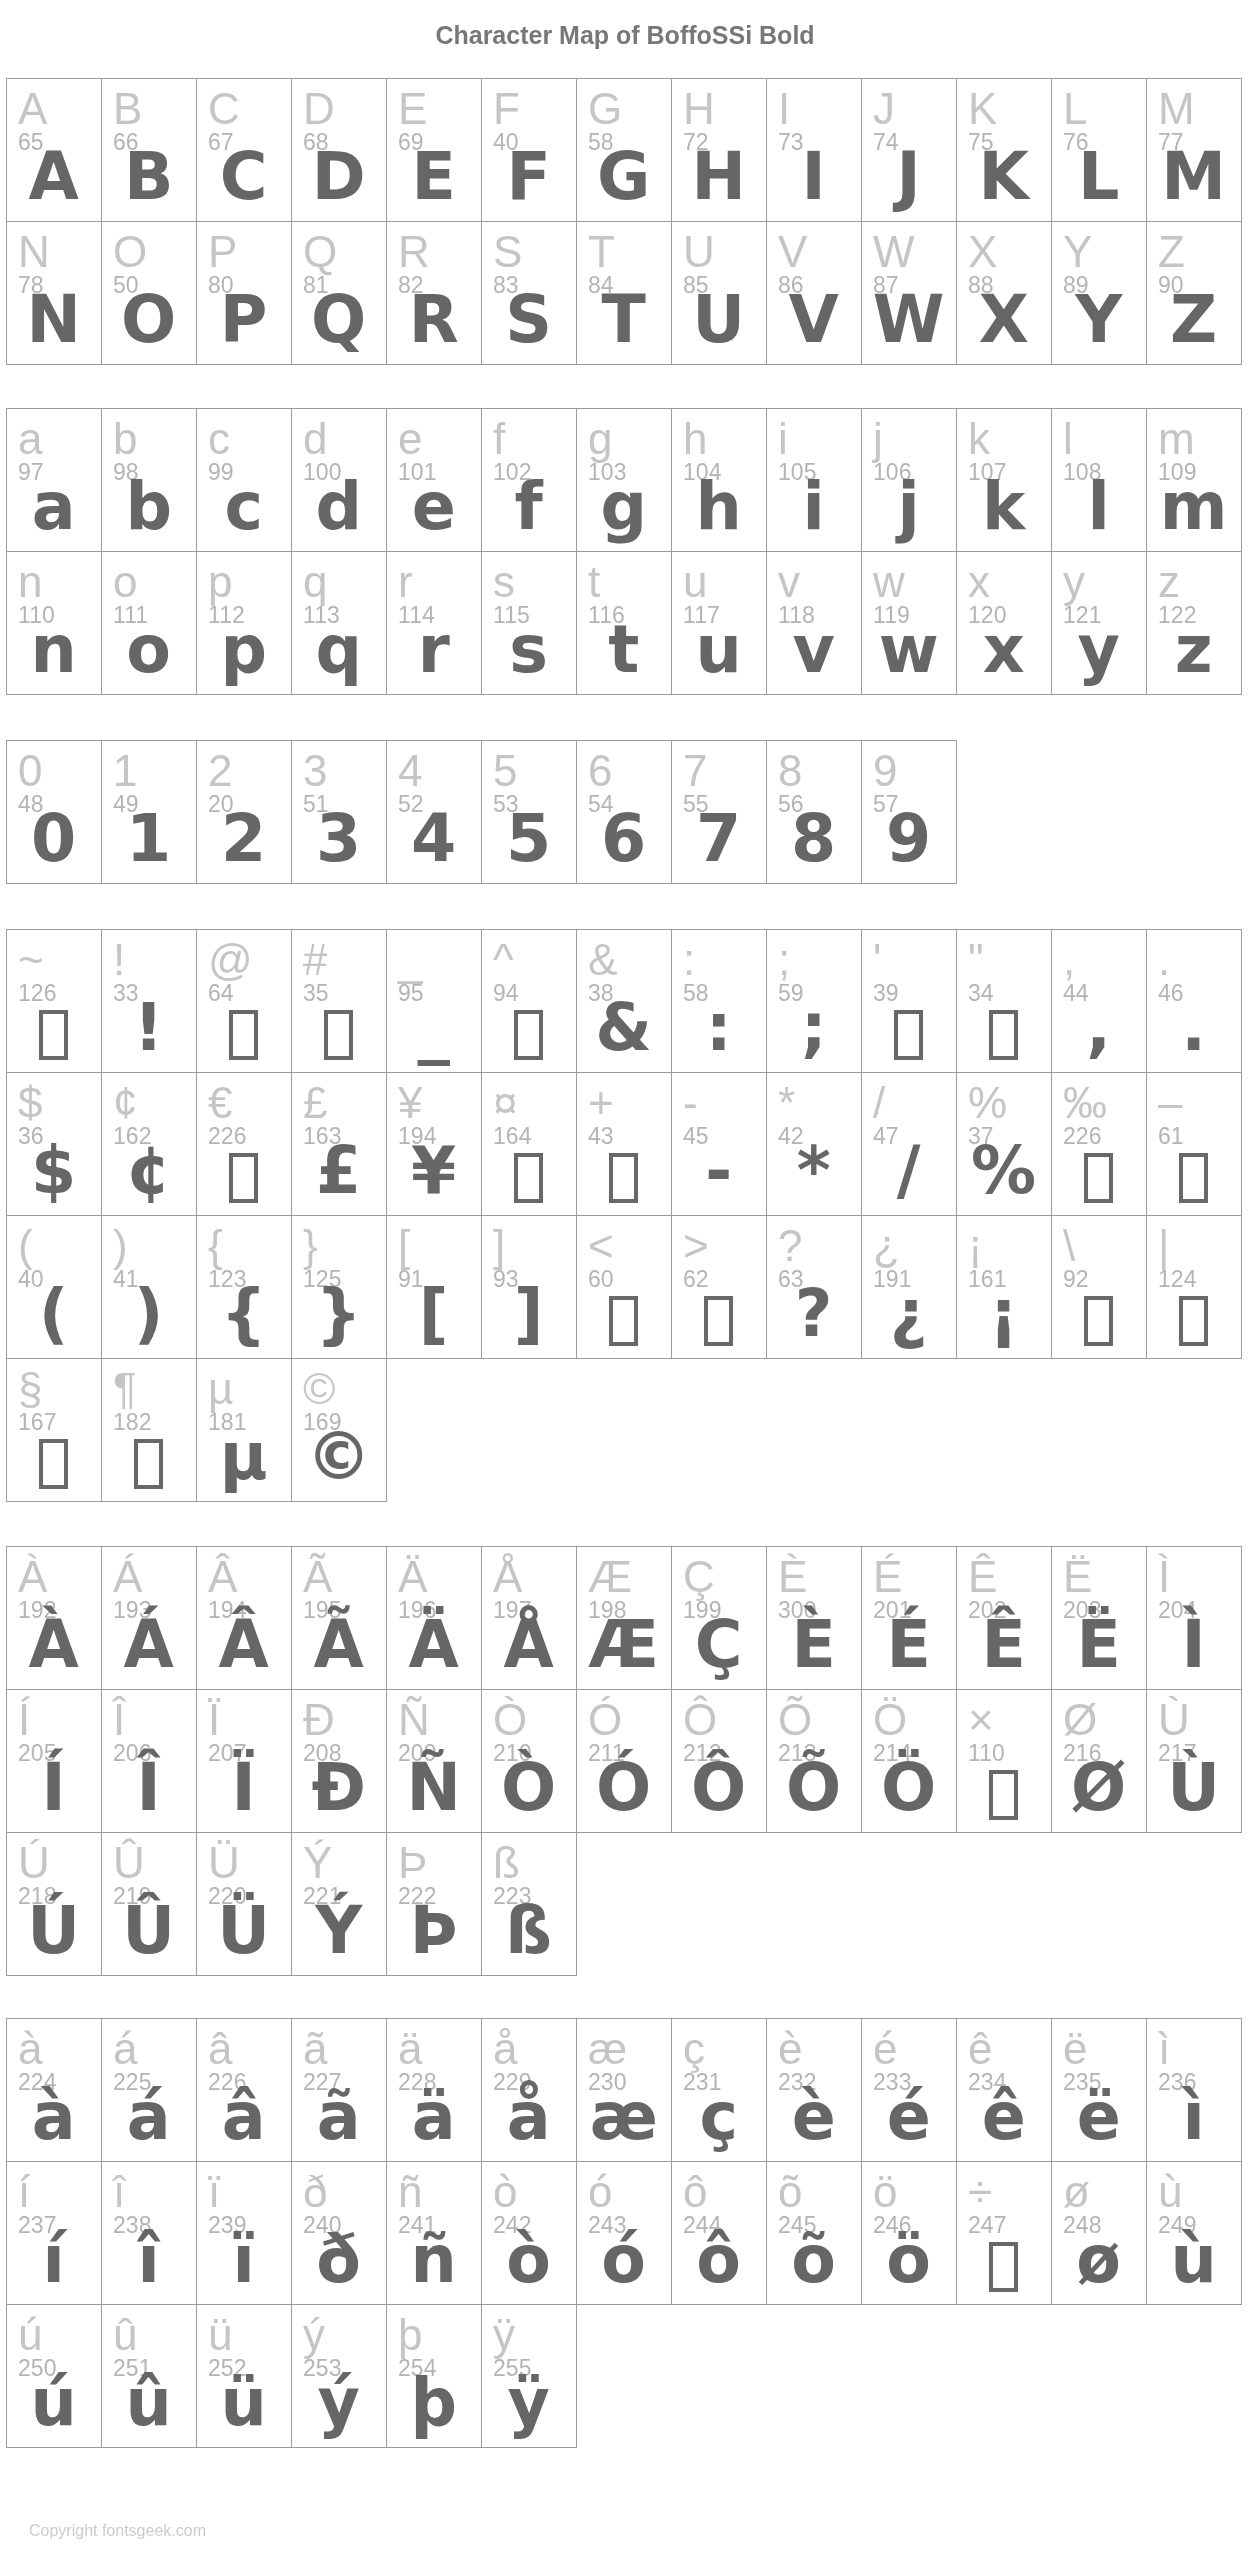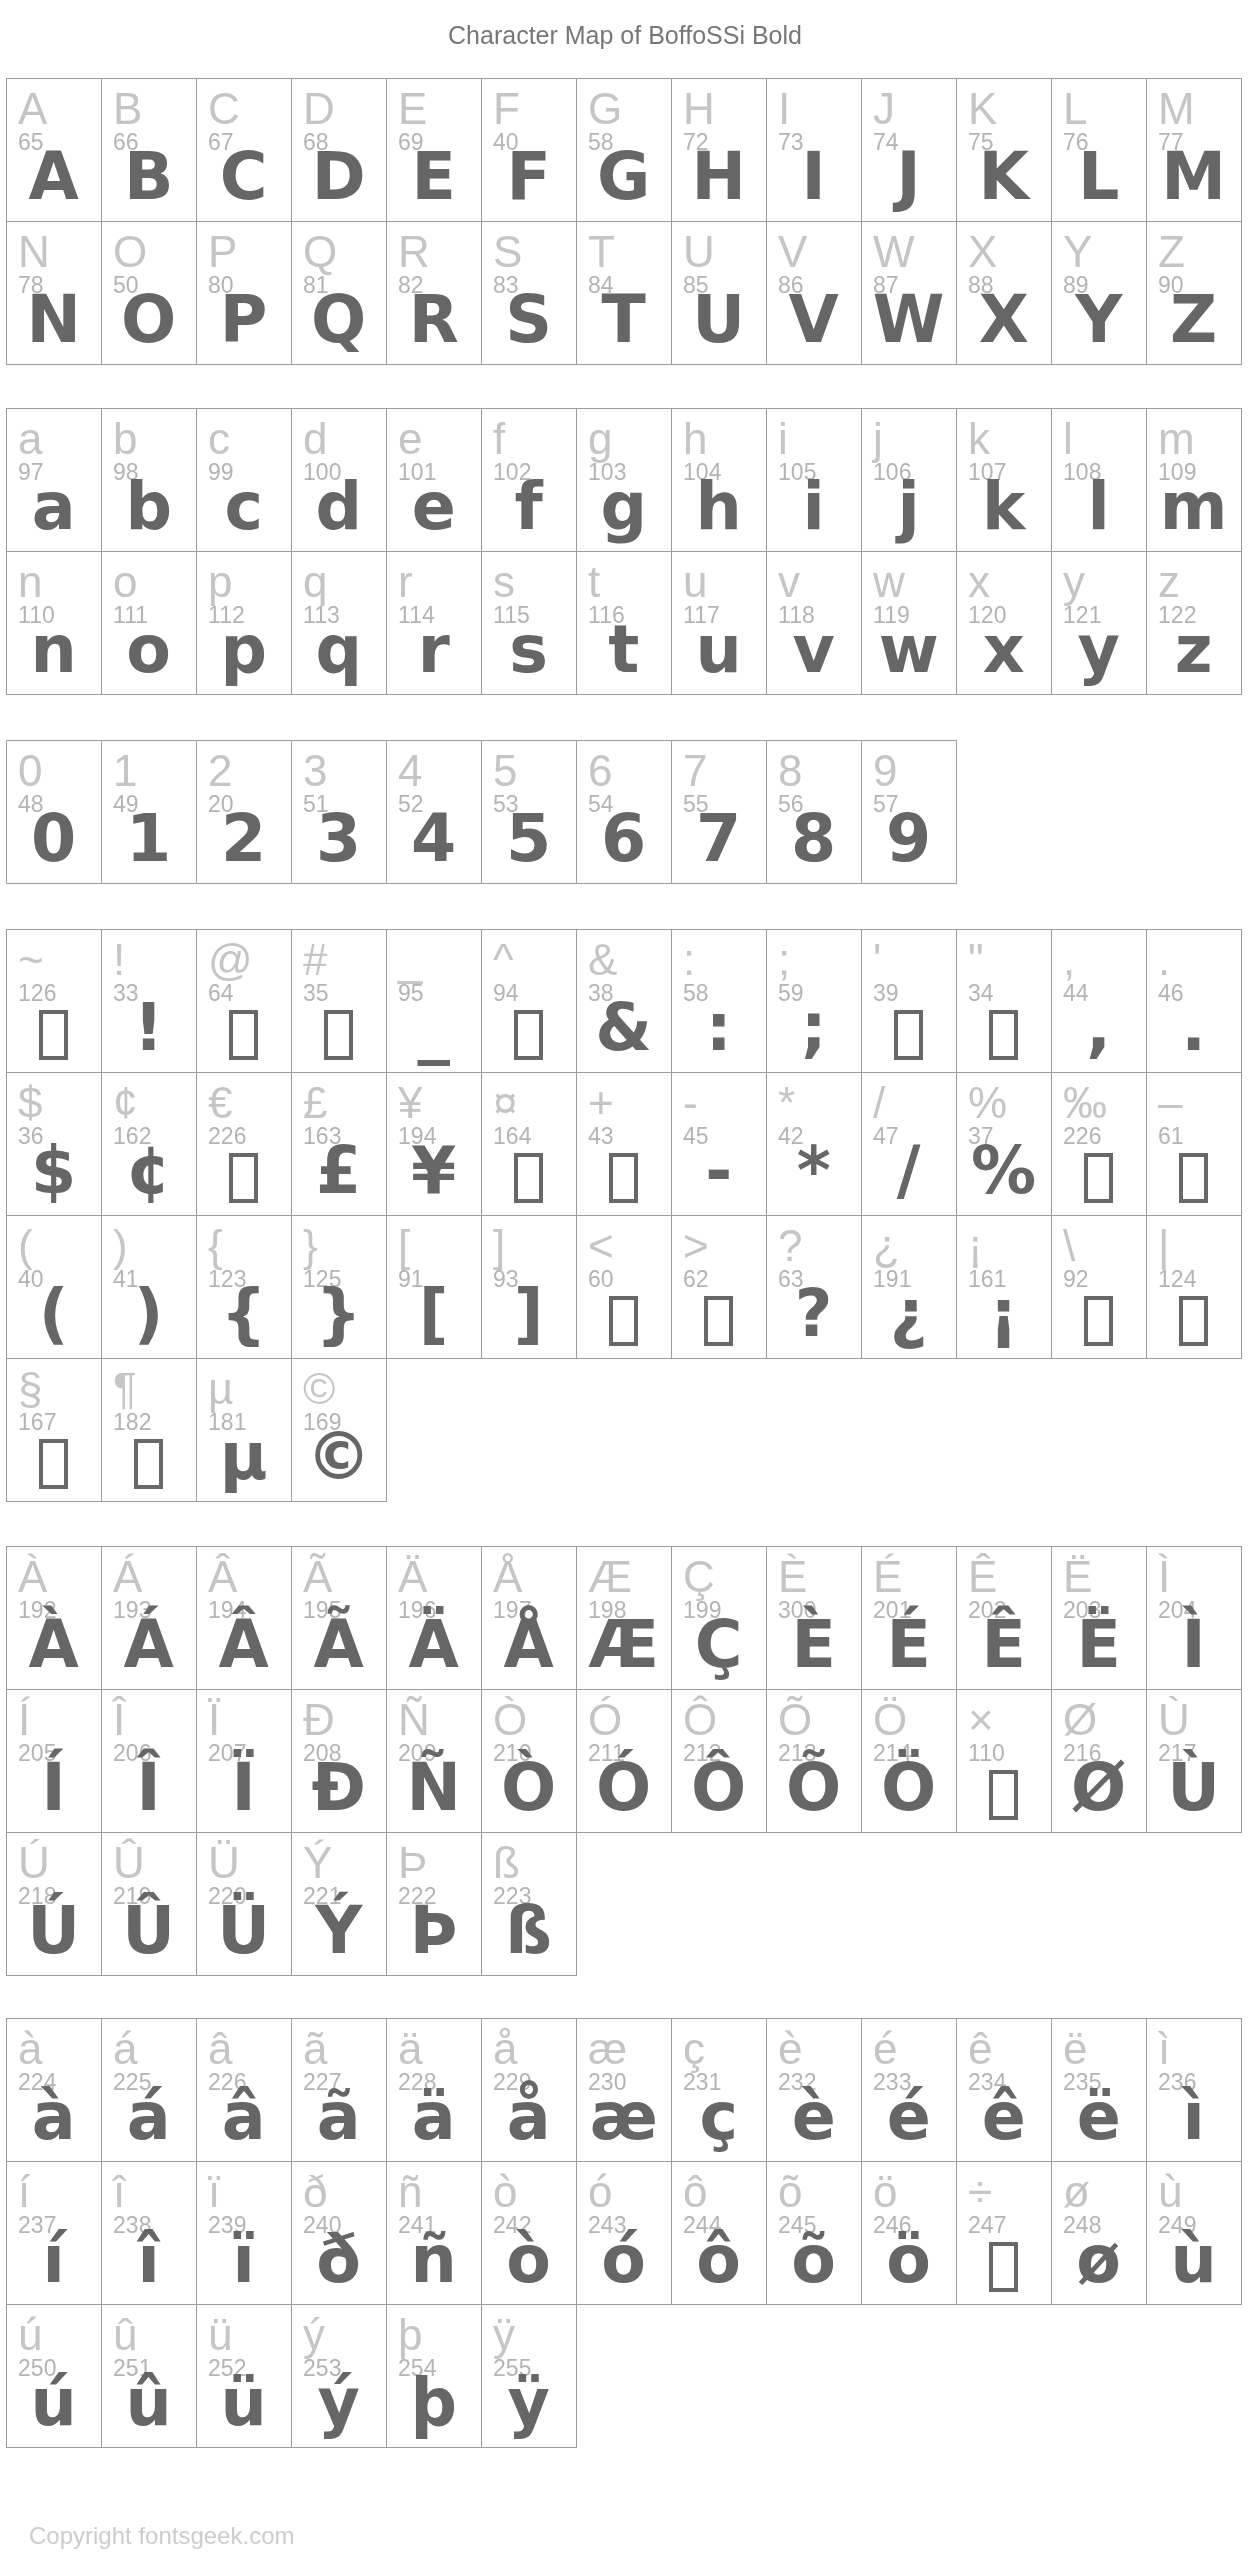--- a/index.html
+++ b/index.html
@@ -1,21 +1,21 @@
 <!DOCTYPE html>
 <html><head>
 <meta charset="utf-8">
 <style>
   html,body{margin:0;padding:0;background:#ffffff;}
   .page{
     width:1250px;height:2576px;position:relative;background:#fff;overflow:hidden;
     font-family:"Liberation Sans",sans-serif;
   }
   .page-title{
-    margin:21px 0 0 0;text-align:center;font-size:25px;font-weight:normal;
+    margin:21px 0 0 0;text-align:center;font-size:25px;font-weight:bold;
     color:#777777;letter-spacing:0;
   }
   .section{margin:43px 0 0 5.7px;}
   #sec-uppercase{margin-top:28px;}
   #sec-digits{margin-top:45px;}
   #sec-punctuation{margin-top:45px;}
   #sec-accented-uppercase{margin-top:44px;}
   #sec-accented-lowercase{margin-top:42px;}
   .char-row{display:flex;height:144px;}
   .char-row:not(:first-child){margin-top:-1px;}
@@ -34,21 +34,21 @@
   .glyph{
     position:absolute;top:65px;left:0;right:0;text-align:center;
     font-size:65px;line-height:1;font-weight:bold;color:#666666;
     font-family:"DejaVu Sans",sans-serif;
   }
   .missing-box{
     display:inline-block;width:21px;height:42px;border:4.8px solid #686868;
     margin-top:15.3px;background:#fff;
   }
   .page-footer{
-    margin:74px 0 0 29px;font-size:24px;color:#cccccc;
+    margin:74px 0 0 29px;font-size:16px;color:#cccccc;
     font-family:"Liberation Sans",sans-serif;
   }
 </style>
 </head>
 <body>
 
 <div class="page">
   <h1 class="page-title">Character Map of BoffoSSi Bold</h1>
 
   <div class="section" id="sec-uppercase">

